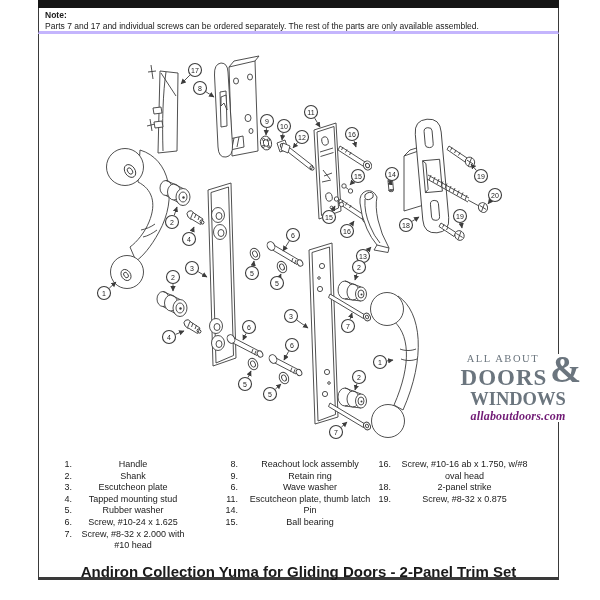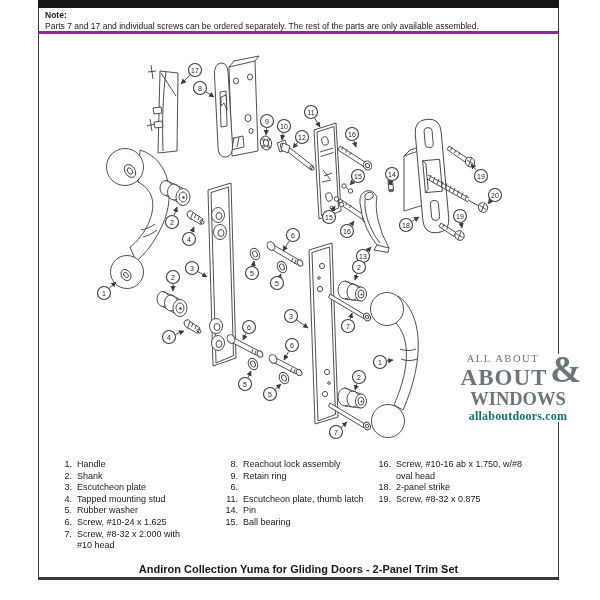--- a/index.html
+++ b/index.html
@@ -1,44 +1,44 @@
 <!DOCTYPE html>
 <html><head>
 <meta charset="utf-8">
 <style>
   html,body{margin:0;padding:0;}
   body{width:600px;height:600px;position:relative;background:#fff;
        font-family:"Liberation Sans",sans-serif;color:#1a1a1a;overflow:hidden;}
   .top-bar{position:absolute;left:38px;top:0;width:521px;height:8px;background:#151515;}
   .note-box{position:absolute;left:38px;top:8px;width:521px;height:26px;box-sizing:border-box;
             border-left:1.5px solid #3a3a3a;border-right:1.5px solid #3a3a3a;
-            border-bottom:3px solid #a21caf;padding:2px 6px 0 6px;
+            border-bottom:3px solid #c4b5fd;padding:2px 6px 0 6px;
             font-size:8.5px;line-height:10.5px;background:#fff;}
   .note-label{font-weight:bold;}
   .main-frame{position:absolute;left:38px;top:34px;width:521px;height:546px;box-sizing:border-box;
               border-left:1.5px solid #3a3a3a;border-right:1.5px solid #3a3a3a;
               border-bottom:3px solid #3a3a3a;}
   #diagram{position:absolute;left:0;top:0;width:600px;height:600px;}
   
   .ln{fill:none;stroke:#3c3c3c;stroke-width:0.9;}
   .fw{fill:#ffffff;stroke:#3c3c3c;stroke-width:0.9;}
   .dk{fill:#3c3c3c;stroke:none;}
   .leader{stroke:#3c3c3c;stroke-width:0.9;fill:none;}
   .cobub{fill:#ffffff;stroke:#3c3c3c;stroke-width:1.1;}
   .conum{font:7px "Liberation Sans",sans-serif;text-anchor:middle;fill:#222;}
   
   .plist{position:absolute;top:459px;font-size:9px;line-height:11.6px;}
   .col1{left:56px;width:133px;}
   .col2{left:222px;width:155px;}
   .col3{left:375px;width:158px;}
   .prow{display:flex;}
   .pnum{width:16px;text-align:right;margin-right:5px;flex:none;}
-  .plbl{flex:1;}
+  .plbl{flex:1;text-align:center;}
   .caption{position:absolute;left:38px;top:563px;width:521px;text-align:center;
-           font-weight:bold;font-size:11px;}
+           font-weight:bold;font-size:15px;}
   
   .logo{position:absolute;left:447px;top:327px;width:142px;background:#fff;text-align:center;
         font-family:"Liberation Serif",serif;line-height:1;}
   .l1{font-size:10.5px;letter-spacing:1.6px;margin-right:30px;}
   .amp{position:absolute;right:8px;top:-3px;font-size:37px;font-weight:bold;}
   .l2{font-size:23px;font-weight:bold;margin-right:28px;margin-top:1px;letter-spacing:1px;}
   .l3{font-size:18.5px;font-weight:bold;margin-top:1px;}
   .l4{font-size:12px;font-weight:bold;margin-top:2px;letter-spacing:0.2px;}
 </style>
 </head>
@@ -533,20 +533,21 @@
   <div class="prow">
       <span class="pnum">8.</span>
       <span class="plbl">Reachout lock assembly</span>
     </div>
   <div class="prow">
       <span class="pnum">9.</span>
       <span class="plbl">Retain ring</span>
     </div>
   <div class="prow">
       <span class="pnum">6.</span>
+      <span class="plbl">Wave washer</span>
     </div>
   <div class="prow">
       <span class="pnum">11.</span>
       <span class="plbl">Escutcheon plate, thumb latch</span>
     </div>
   <div class="prow">
       <span class="pnum">14.</span>
       <span class="plbl">Pin</span>
     </div>
   <div class="prow">
@@ -567,16 +568,16 @@
       <span class="pnum">19.</span>
       <span class="plbl">Screw, #8-32 x 0.875</span>
     </div>
 </div>
 
 <div class="caption">Andiron Collection Yuma for Gliding Doors - 2-Panel Trim Set</div>
 
 <div class="logo" style="color: rgb(107, 117, 126); margin-top: 27px;">
   <div class="l1">ALL ABOUT</div>
   <span class="amp">&amp;</span>
-  <div class="l2">ABOUT</div>
+  <div class="l2">DOORS</div>
   <div class="l3">WINDOWS</div>
-  <div class="l4" style="color: #0f766e;">allaboutdoors.com</div>
+  <div class="l4" style="color: #701a75; font-style: italic;">allaboutdoors.com</div>
 </div>
 
 </body></html>

